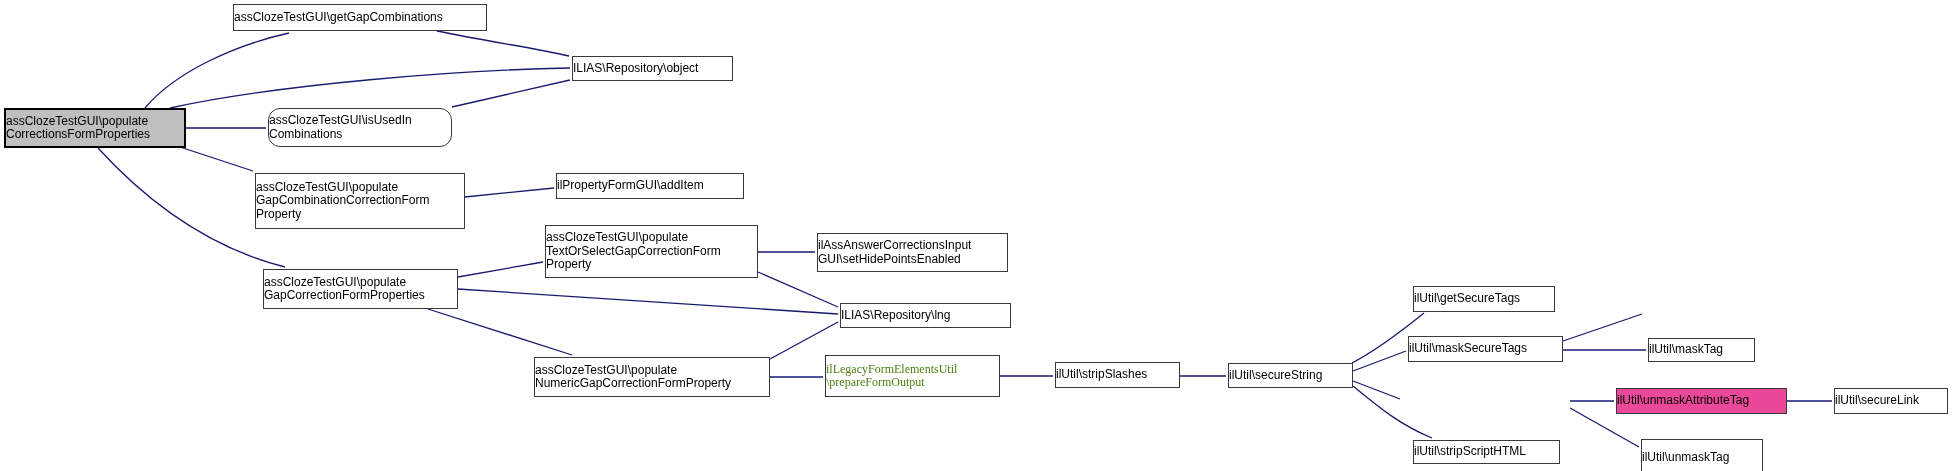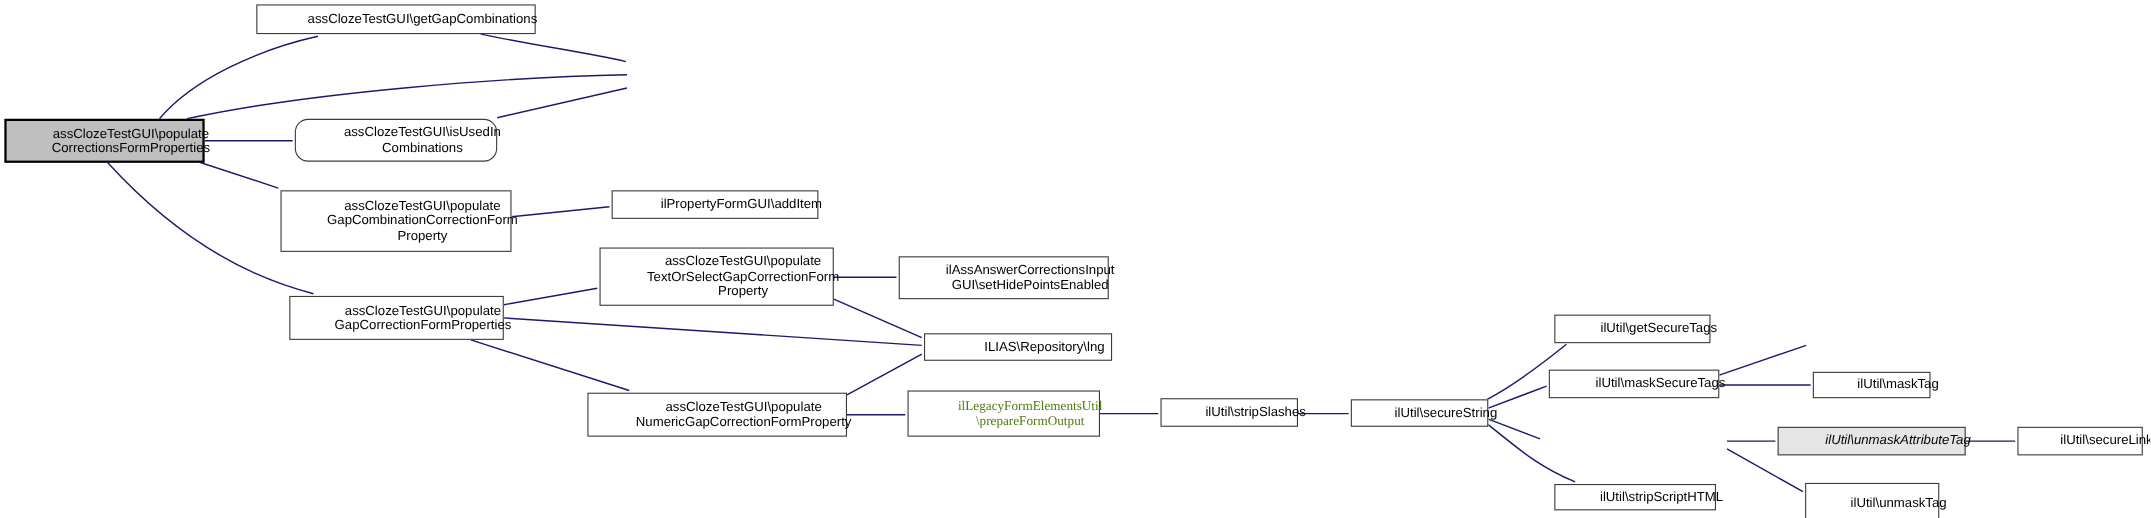--- a/index.html
+++ b/index.html
@@ -26,27 +26,26 @@
     stroke-width: 1.3px;
   }
   .node {
     position: absolute;
     box-sizing: border-box;
     background: #ffffff;
     border: 1px solid #3a3a3a;
     display: flex;
     flex-direction: column;
     justify-content: center;
-    align-items: center;
+    align-items: flex-start;
     font-size: 12px;
     line-height: 13.5px;
     color: #000000;
     text-align: center;
     cursor: pointer;
-    padding-left: 48px;
   }
   .node.focus {
     border: 2px solid #000000;
     cursor: default;
   }
   .node .line {
     white-space: nowrap;
   }
 </style>
 </head>
@@ -89,20 +88,23 @@
       </g>
   </svg>
 
 <div class="node focus" style="left: 4px; top: 108px; width: 182px; height: 40px; background: rgb(191, 191, 191); border-color: rgb(0, 0, 0); color: rgb(0, 0, 0);">
       <div class="line">assClozeTestGUI\populate</div>
       <div class="line">CorrectionsFormProperties</div>
     </div>
     <div class="node" style="left: 233px; top: 4px; width: 254px; height: 27px; background: rgb(255, 255, 255); border-color: rgb(58, 58, 58); color: rgb(0, 0, 0);">
       <div class="line">assClozeTestGUI\getGapCombinations</div>
     </div>
+    <div class="node" style="left: 572px; top: 56px; width: 161px; height: 25px; background: rgb(255, 255, 255); border-color: rgb(58, 58, 58); color: rgb(0, 0, 0);">
+      <div class="line">ILIAS\Repository\object</div>
+    </div>
     <div class="node" style="left: 268px; top: 108px; width: 184px; height: 39px; background: rgb(255, 255, 255); border-color: rgb(58, 58, 58); color: rgb(0, 0, 0); border-radius: 12px;">
       <div class="line">assClozeTestGUI\isUsedIn</div>
       <div class="line">Combinations</div>
     </div>
     <div class="node" style="left: 255px; top: 173px; width: 210px; height: 56px; background: rgb(255, 255, 255); border-color: rgb(58, 58, 58); color: rgb(0, 0, 0);">
       <div class="line">assClozeTestGUI\populate</div>
       <div class="line">GapCombinationCorrectionForm</div>
       <div class="line">Property</div>
     </div>
     <div class="node" style="left: 556px; top: 173px; width: 188px; height: 26px; background: rgb(255, 255, 255); border-color: rgb(58, 58, 58); color: rgb(0, 0, 0);">
@@ -140,21 +142,21 @@
     </div>
     <div class="node" style="left: 1413px; top: 286px; width: 142px; height: 26px; background: rgb(255, 255, 255); border-color: rgb(58, 58, 58); color: rgb(0, 0, 0);">
       <div class="line">ilUtil\getSecureTags</div>
     </div>
     <div class="node" style="left: 1408px; top: 336px; width: 155px; height: 26px; background: rgb(255, 255, 255); border-color: rgb(58, 58, 58); color: rgb(0, 0, 0);">
       <div class="line">ilUtil\maskSecureTags</div>
     </div>
     <div class="node" style="left: 1648px; top: 338px; width: 107px; height: 24px; background: rgb(255, 255, 255); border-color: rgb(58, 58, 58); color: rgb(0, 0, 0);">
       <div class="line">ilUtil\maskTag</div>
     </div>
-    <div class="node" style="left: 1616px; top: 388px; width: 171px; height: 26px; background: #e5e5e5; border-color: rgb(58, 58, 58); color: rgb(0, 0, 0); font-style: italic;">
+    <div class="node" style="left: 1616px; top: 388px; width: 171px; height: 26px; background: #ec4899; border-color: rgb(58, 58, 58); color: rgb(0, 0, 0);">
       <div class="line">ilUtil\unmaskAttributeTag</div>
     </div>
     <div class="node" style="left: 1834px; top: 388px; width: 114px; height: 26px; background: rgb(255, 255, 255); border-color: rgb(58, 58, 58); color: rgb(0, 0, 0);">
       <div class="line">ilUtil\secureLink</div>
     </div>
     <div class="node" style="left: 1413px; top: 440px; width: 147px; height: 24px; background: rgb(255, 255, 255); border-color: rgb(58, 58, 58); color: rgb(0, 0, 0);">
       <div class="line">ilUtil\stripScriptHTML</div>
     </div>
     <div class="node" style="left: 1641px; top: 439px; width: 122px; height: 37px; background: rgb(255, 255, 255); border-color: rgb(58, 58, 58); color: rgb(0, 0, 0);">
       <div class="line">ilUtil\unmaskTag</div>

